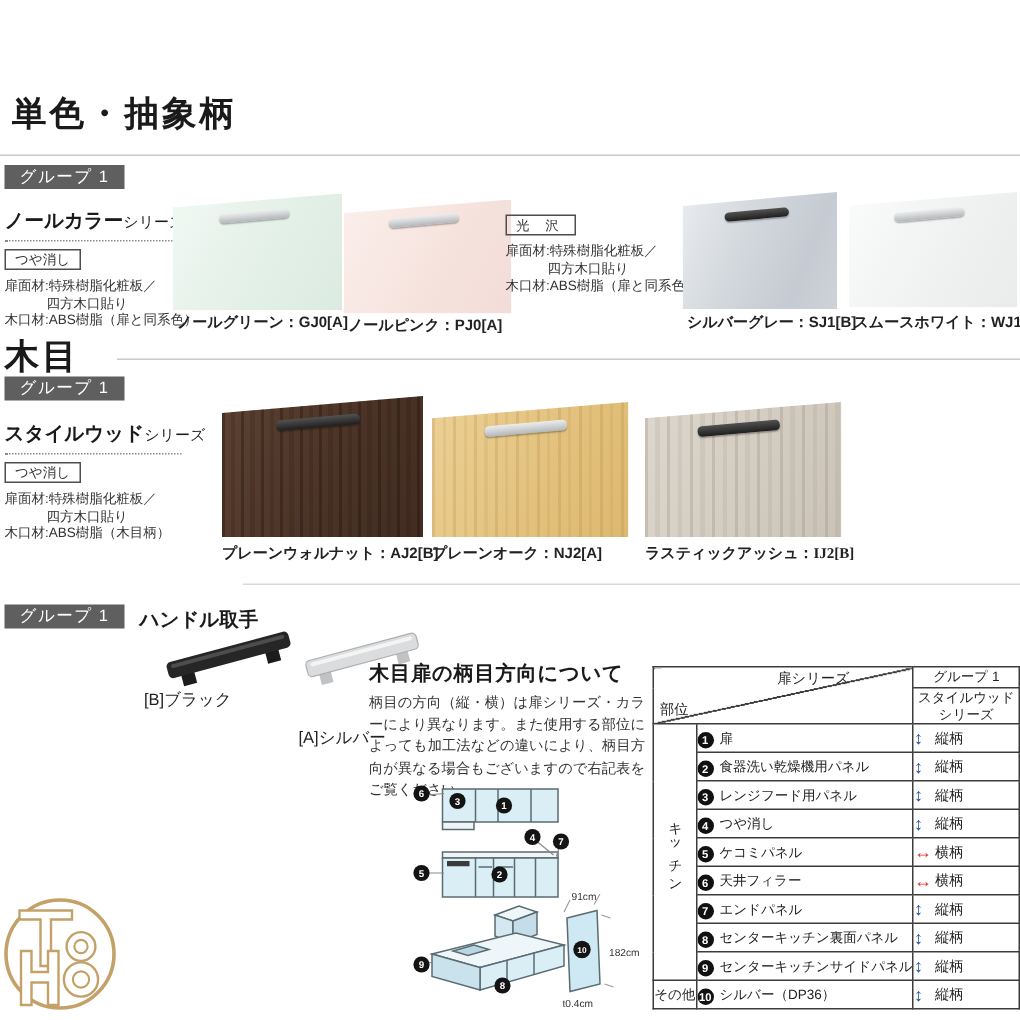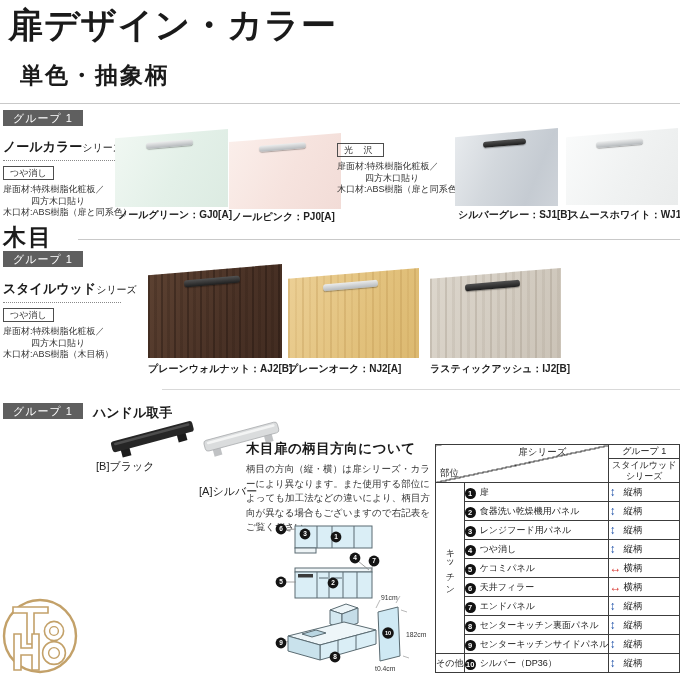--- a/index.html
+++ b/index.html
@@ -61,22 +61,21 @@
   .grain-arrow { display:inline-block; width:14px; font-size:12px; font-weight:bold; vertical-align:-1px; }
   .grain-txt { font-size:9.5px; }
 
   .abs { position:absolute; }
 </style>
 </head>
 <body>
 
 <div class="page">
 
-  <div class="h1">扉デザイン・カラー</div>
-  <div class="h2" style="left:8px; top:60px;margin-left:12px;">単色・抽象柄</div>
+  <div class="h2" style="left:8px; top:60px;">単色・抽象柄</div>
   <div class="rule" style="left:0; top:103px; width:680px;"></div>
 
   <div class="group-bar" style="top:110px;">グループ 1</div>
 
   <div class="series-block" style="left:3px; top:138px;">
     <div class="series-title"><span>ノールカラー</span><span class="sfx">シリーズ</span></div>
     <div><span class="finish-box">つや消し</span></div>
     <div class="spec">
       <div>扉面材:特殊樹脂化粧板／</div>
       <div class="indent">四方木口貼り</div>
@@ -140,21 +139,21 @@
   <div class="door" style="left:288px; top:268px; width:131px; height:90px;">
     <div class="face face-oak"></div>
       <span class="door-handle hdl-silver" style="height:7px;"></span>
   </div>
   <div class="door-label" style="left:288px; top:362px;">プレーンオーク：NJ2[A]</div>
 
   <div class="door" style="left:430px; top:268px; width:131px; height:90px;">
     <div class="face face-ash"></div>
       <span class="door-handle hdl-black" style="height:7px;"></span>
   </div>
-  <div class="door-label" style="left:430px; top:362px;">ラスティックアッシュ：IJ2[B]</div>
+  <div class="door-label" style="left:430px; top:362px;font-family:Liberation Serif, serif;">ラスティックアッシュ：IJ2[B]</div>
 
   <div class="rule" style="left:162px; top:389px; width:518px; background:#d9d9d9;"></div>
   <div class="group-bar" style="top:403px;">グループ 1</div>
   <div class="sub-head" style="left:93px; top:404px;">ハンドル取手</div>
 
   <svg class="abs" style="left:103px; top:413px;" width="100" height="46" viewBox="0 0 100 46">
     <g transform="rotate(-15 50 26)">
       <rect x="16" y="28" width="9" height="8" fill="#1c1c1c"></rect>
       <rect x="74" y="28" width="9" height="8" fill="#1c1c1c"></rect>
       <rect x="8" y="18" width="84" height="11" rx="3" fill="#262626"></rect>

